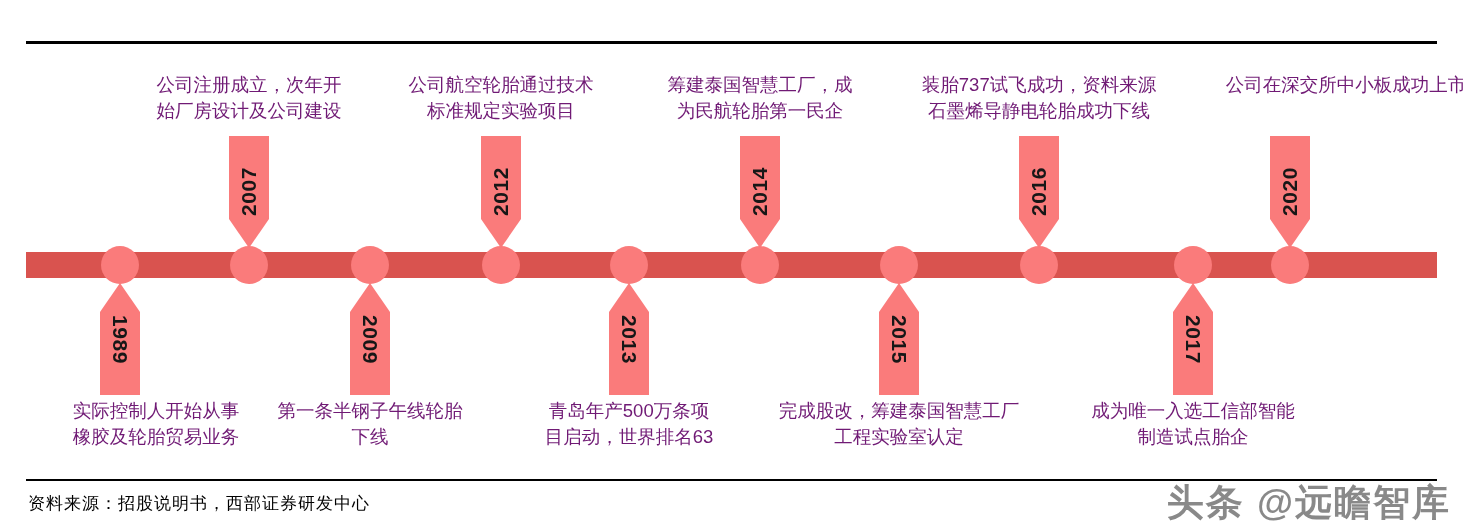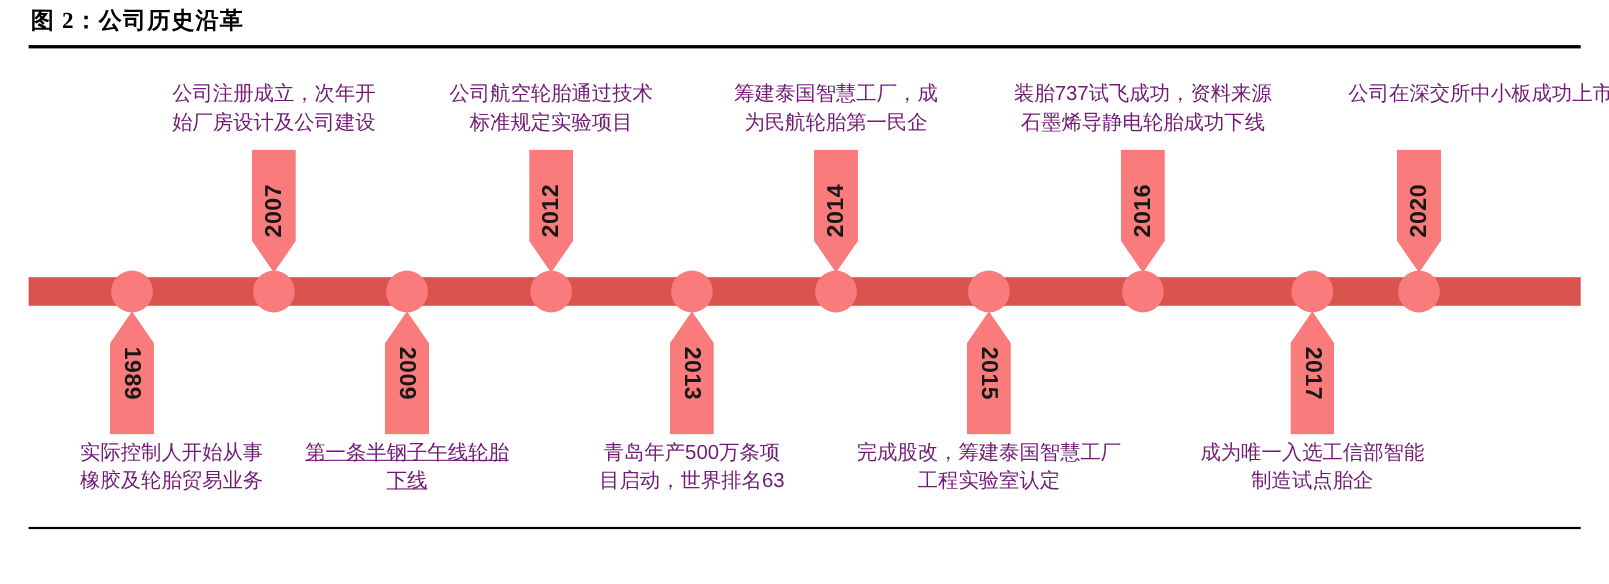--- a/index.html
+++ b/index.html
@@ -134,21 +134,20 @@
   .caption-top {
     bottom: auto;
   }
   .caption-bottom { }
 </style>
 </head>
 <body>
 
 <div id="page">
 
-  <div id="chart-title">图 2：公司历史沿革</div>
   <div id="title-rule"></div>
 
   <div id="timeline-layer">
     <div id="timeline-bar"></div>
     <div id="nodes-layer">
         <div class="node-dot" style="left: 120px;"></div>
         <div class="node-dot" style="left: 249px;"></div>
         <div class="node-dot" style="left: 370px;"></div>
         <div class="node-dot" style="left: 501px;"></div>
         <div class="node-dot" style="left: 629px;"></div>
@@ -188,33 +187,35 @@
         </div>
         <div class="marker marker-up" style="left: 1290px;">
           <span class="marker-year">2020</span>
         </div>
       </div>
     <div id="captions-layer">
         <div class="caption caption-bottom" style="left: 6px; width: 300px; top: 398px; text-align: center;">实际控制人开始从事
 橡胶及轮胎贸易业务</div>
         <div class="caption caption-top" style="left: 99px; width: 300px; top: 72px;">公司注册成立，次年开
 始厂房设计及公司建设</div>
-        <div class="caption caption-bottom" style="left: 220px; width: 300px; top: 398px; text-decoration: underline;">第一条半钢子午线轮胎
+        <div class="caption caption-bottom" style="left: 220px; width: 300px; top: 398px;">第一条半钢子午线轮胎
 下线</div>
         <div class="caption caption-top" style="left: 351px; width: 300px; top: 72px;">公司航空轮胎通过技术
 标准规定实验项目</div>
         <div class="caption caption-bottom" style="left: 479px; width: 300px; top: 398px;">青岛年产500万条项
 目启动，世界排名63</div>
         <div class="caption caption-top" style="left: 610px; width: 300px; top: 72px;">筹建泰国智慧工厂，成
 为民航轮胎第一民企</div>
         <div class="caption caption-bottom" style="left: 749px; width: 300px; top: 398px;">完成股改，筹建泰国智慧工厂
 工程实验室认定</div>
         <div class="caption caption-top" style="left: 889px; width: 300px; top: 72px;">装胎737试飞成功，资料来源
 石墨烯导静电轮胎成功下线</div>
         <div class="caption caption-bottom" style="left: 1043px; width: 300px; top: 398px;">成为唯一入选工信部智能
 制造试点胎企</div>
         <div class="caption caption-top" style="left: 1196px; width: 300px; top: 72px;">公司在深交所中小板成功上市</div>
       </div>
   </div>
 
   <div id="footer-rule"></div>
+  <div id="source-note">资料来源：招股说明书，西部证券研发中心</div>
+  <div id="watermark">头条 @远瞻智库</div>
 
 </div>
 
 </body></html>

